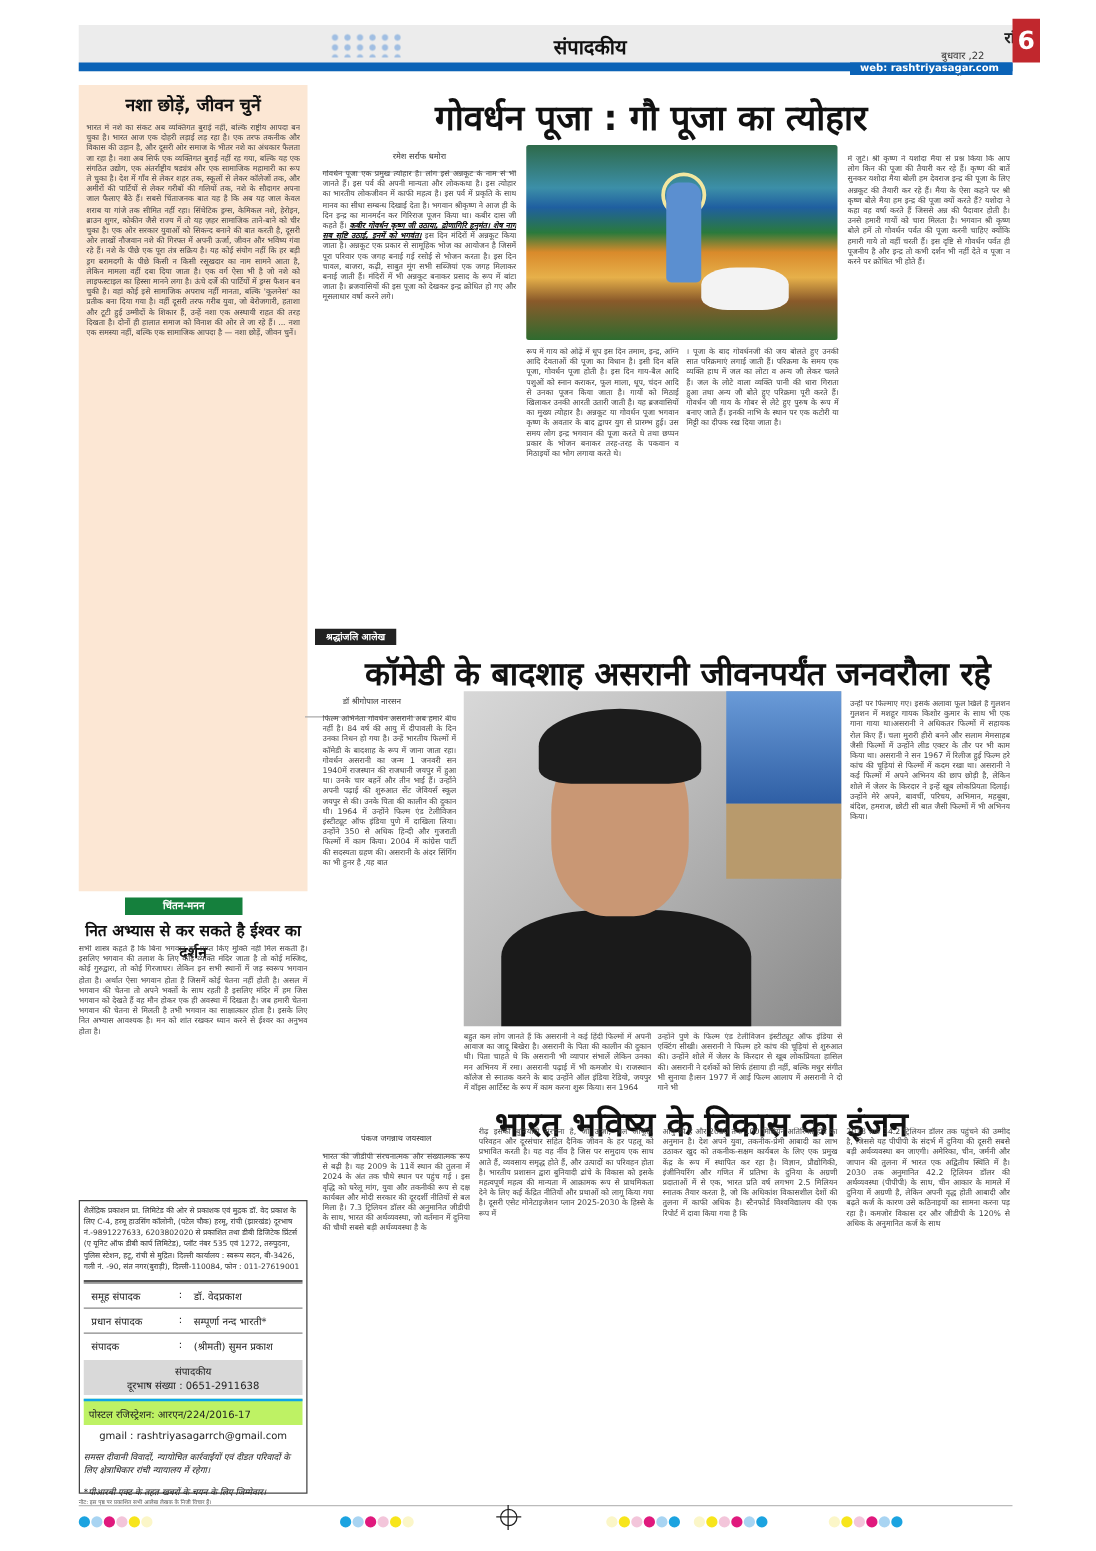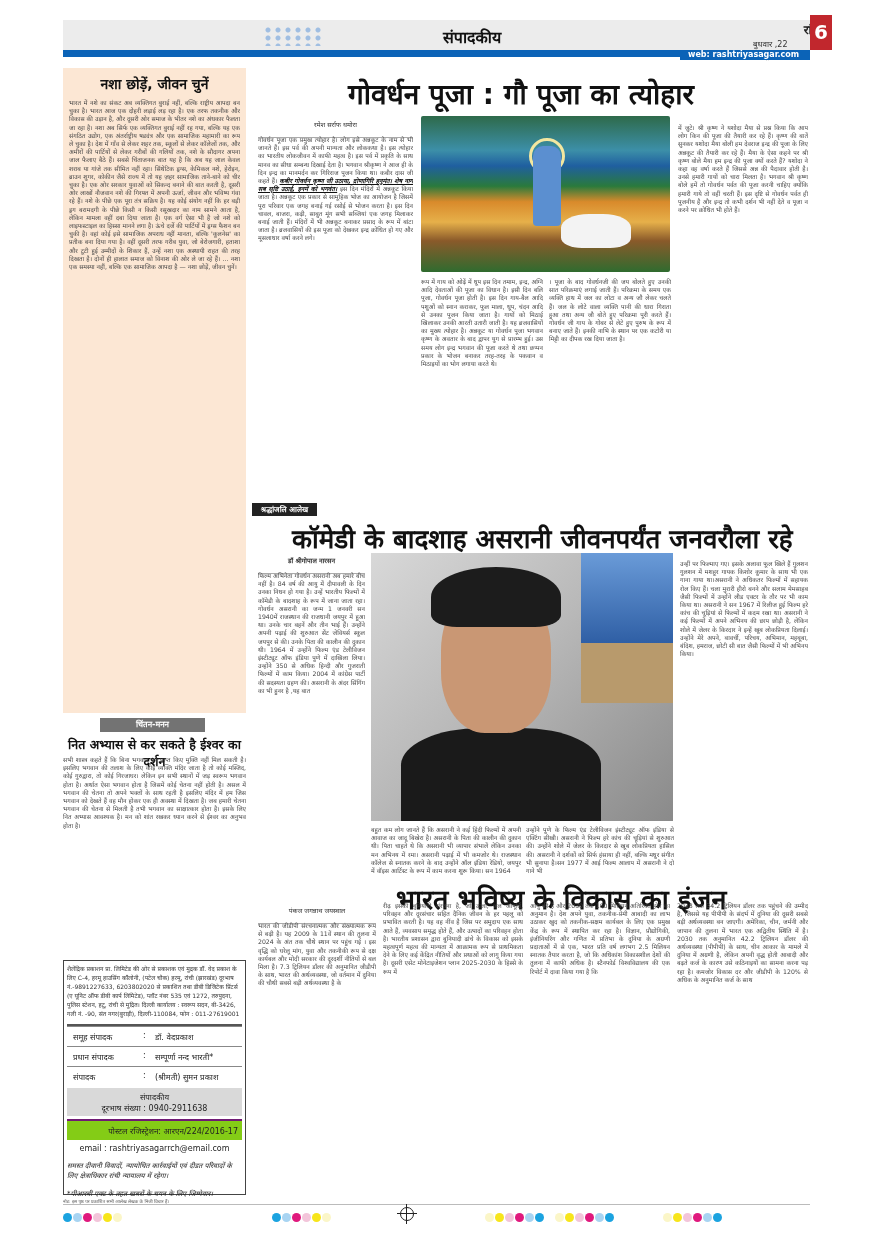--- a/index.html
+++ b/index.html
@@ -11,30 +11,30 @@
   .mast-city { position: absolute; left: 725px; top: 1px; font-size: 12px; font-weight: bold; text-align: center; width: 50px; }
   .mast-date { position: absolute; left: 690px; top: 18px; font-size: 8px; color: #333; }
   .mast-bar { position: absolute; left: 63px; top: 50px; width: 747px; height: 7px; background: #0b63b7; }
   .mast-web { position: absolute; left: 680px; top: 50px; width: 130px; height: 10px; background: #0b63b7; color: #fff; font-size: 8px; font-weight: bold; padding-left: 8px; line-height: 10px; }
   .page-no { position: absolute; left: 810px; top: 15px; width: 22px; height: 35px; background: #c1272d; color: #fff; font-weight: bold; font-size: 20px; text-align: center; line-height: 35px; }
 
   .sidebar { position: absolute; left: 63px; top: 68px; width: 183px; height: 645px; background: #fce7d4; padding: 6px 6px; }
   .sidebar h2 { font-size: 14px; text-align: center; font-weight: bold; margin-bottom: 6px; color: #111; }
   .txt { font-size: 6.2px; line-height: 8.2px; color: #444; text-align: justify; }
 
-  .chintan-tag { position: absolute; left: 100px; top: 718px; width: 105px; height: 14px; background: #737373; color: #fff; font-size: 8px; font-weight: bold; text-align: center; line-height: 14px; }
+  .chintan-tag { position: absolute; left: 100px; top: 718px; width: 94px; height: 14px; background: #15803d; color: #fff; font-size: 8px; font-weight: bold; text-align: center; line-height: 14px; }
   .chintan-title { position: absolute; left: 63px; top: 736px; width: 183px; font-size: 12.5px; font-weight: bold; text-align: center; color: #111; }
   .chintan-body { position: absolute; left: 63px; top: 756px; width: 183px; height: 200px; overflow: hidden; }
 
   .imprint { position: absolute; left: 63px; top: 960px; width: 183px; height: 235px; border: 1.5px solid #444; padding: 3px; }
   .imprint .pub { font-size: 6px; line-height: 9px; color: #333; }
   .ed-row { display: flex; font-size: 8px; padding: 4px 6px; border-top: 1px solid #888; color: #222; }
   .ed-row span:first-child { width: 70px; } .ed-row span.sep { width: 12px; }
   .ed-box { background: #d9d9d9; text-align: center; font-size: 8px; padding: 3px; margin-top: 2px; }
-  .ed-box2 { background: #84cc16; text-align: right; font-size: 8px; padding: 4px; margin-top: 3px; border-top: 2px solid #701a75; }
+  .ed-box2 { background: #bef264; text-align: left; font-size: 8px; padding: 4px; margin-top: 3px; border-top: 2px solid #0ea5e9; }
   .email { text-align: center; font-size: 8px; margin-top: 4px; }
   .legal { font-size: 7px; line-height: 10px; margin-top: 8px; font-style: italic; }
   .note { position: absolute; left: 63px; top: 1198px; font-size: 4.5px; color: #555; }
 
   .h1 { position: absolute; font-weight: bold; color: #111; white-space: nowrap; }
   .byline { position: absolute; font-size: 6.5px; text-align: center; color: #333; border-bottom: 1.5px solid #aaa; padding-bottom: 8px; }
   .col { position: absolute; overflow: hidden; }
   .bold-line { font-weight: bold; font-style: italic; text-decoration: underline; color: #111; }
 
   .img-krishna { position: absolute; left: 421px; top: 116px; width: 249px; height: 156px; background: linear-gradient(180deg,#2e6a4a 0%,#3c8fa8 22%,#1f5fa0 32%,#2a7a3c 45%,#d98a2b 55%,#e6b04a 68%,#8a5a2a 80%,#2f6b2f 100%); border-radius: 2px; }
@@ -92,24 +92,24 @@
       <span class="sep">:</span>
       <span>सम्पूर्णा नन्द भारती*</span>
   </div>
   <div class="ed-row">
     <span>संपादक</span>
       <span class="sep">:</span>
       <span>(श्रीमती) सुमन प्रकाश</span>
   </div>
   <div class="ed-box">
     <div>संपादकीय</div>
-    <div>दूरभाष संख्या : 0940-2911638</div>
+    <div>दूरभाष संख्या : 0651-2911638</div>
   </div>
   <div class="ed-box2">पोस्टल रजिस्ट्रेशन: आरएन/224/2016-17</div>
-  <div class="email">email : rashtriyasagarrch@email.com</div>
+  <div class="email">gmail : rashtriyasagarrch@gmail.com</div>
   <p class="legal">समस्त दीवानी विवादों, न्यायोचित कार्रवाईयों एवं दीडत परिवादों के लिए क्षेत्राधिकार रांची न्यायालय में रहेगा।</p>
   <p class="legal">*पीआरबी एक्ट के तहत खबरों के चयन के लिए जिम्मेवार।</p>
 </div>
 <div class="note">नोट: इस पृष्ठ पर प्रकाशित सभी आलेख लेखक के निजी विचार हैं।</div>
 
 <div class="h1" style="left:348px;top:74px;font-size:28px;">गोवर्धन पूजा : गौ पूजा का त्योहार</div>
 <div class="byline" style="left:258px;top:120px;width:155px;">रमेश सर्राफ धमोरा</div>
 <div class="col txt" style="left:258px;top:136px;width:155px;height:365px;">
   <span>गोवर्धन पूजा एक प्रमुख त्योहार है। लोग इसे अन्नकूट के नाम से भी जानते हैं। इस पर्व की अपनी मान्यता और लोककथा है। इस त्योहार का भारतीय लोकजीवन में काफी महत्व है। इस पर्व में प्रकृति के साथ मानव का सीधा सम्बन्ध दिखाई देता है। भगवान श्रीकृष्ण ने आज ही के दिन इन्द्र का मानमर्दन कर गिरिराज पूजन किया था। कबीर दास जी कहते हैं।</span>
   <span class="bold-line">कबीर गोवर्धन कृष्ण जी उठाया, द्रोणागिरि हनुमंत। शेष नाग सब सृष्टि उठाई, इनमें को भगवंत।</span>
@@ -119,21 +119,21 @@
   <div class="halo"></div>
   <div class="fig"></div>
   <div class="cow"></div>
 </div>
 <div class="col txt" style="left:421px;top:278px;width:122px;height:222px;">रूप में गाय को ओढ़ें में धूप इस दिन तमाम, इन्द्र, अग्नि आदि देवताओं की पूजा का विधान है। इसी दिन बलि पूजा, गोवर्धन पूजा होती है। इस दिन गाय-बैल आदि पशुओं को स्नान कराकर, फूल माला, धूप, चंदन आदि से उनका पूजन किया जाता है। गायों को मिठाई खिलाकर उनकी आरती उतारी जाती है। यह ब्रजवासियों का मुख्य त्योहार है। अन्नकूट या गोवर्धन पूजा भगवान कृष्ण के अवतार के बाद द्वापर युग से प्रारम्भ हुई। उस समय लोग इन्द्र भगवान की पूजा करते थे तथा छप्पन प्रकार के भोजन बनाकर तरह-तरह के पकवान व मिठाइयों का भोग लगाया करते थे।</div>
 <div class="col txt" style="left:549px;top:278px;width:122px;height:222px;">। पूजा के बाद गोवर्धनजी की जय बोलते हुए उनकी सात परिक्रमाएं लगाई जाती हैं। परिक्रमा के समय एक व्यक्ति हाथ में जल का लोटा व अन्य जौ लेकर चलते हैं। जल के लोटे वाला व्यक्ति पानी की धारा गिराता हुआ तथा अन्य जौ बोते हुए परिक्रमा पूरी करते हैं। गोवर्धन जी गाय के गोबर से लेटे हुए पुरुष के रूप में बनाए जाते हैं। इनकी नाभि के स्थान पर एक कटोरी या मिट्टी का दीपक रख दिया जाता है।</div>
 <div class="col txt" style="left:678px;top:124px;width:130px;height:378px;">में जुटे। श्री कृष्ण ने यशोदा मैया से प्रश्न किया कि आप लोग किन की पूजा की तैयारी कर रहे हैं। कृष्ण की बातें सुनकर यशोदा मैया बोली हम देवराज इन्द्र की पूजा के लिए अन्नकूट की तैयारी कर रहे हैं। मैया के ऐसा कहने पर श्री कृष्ण बोले मैया हम इन्द्र की पूजा क्यों करते हैं? यशोदा ने कहा वह वर्षा करते हैं जिससे अन्न की पैदावार होती है। उनसे हमारी गायों को चारा मिलता है। भगवान श्री कृष्ण बोले हमें तो गोवर्धन पर्वत की पूजा करनी चाहिए क्योंकि हमारी गाये तो वहीं चरती हैं। इस दृष्टि से गोवर्धन पर्वत ही पूजनीय है और इन्द्र तो कभी दर्शन भी नहीं देते व पूजा न करने पर क्रोधित भी होते हैं।</div>
 
 <div class="tag-shraddha">श्रद्धांजलि आलेख</div>
 <div class="h1" style="left:292px;top:520px;font-size:26px;">कॉमेडी के बादशाह असरानी जीवनपर्यंत जनवरौला रहे</div>
-<div class="byline" style="left:258px;top:556px;width:107px;font-weight:bold;">डॉ श्रीगोपाल नारसन</div>
+<div class="byline" style="left:244px;top:556px;width:107px;">डॉ श्रीगोपाल नारसन</div>
 <div class="col txt" style="left:258px;top:572px;width:107px;height:256px;">फिल्म अभिनेता गोवर्धन असरानी अब हमारे बीच नहीं है। 84 वर्ष की आयु में दीपावली के दिन उनका निधन हो गया है। उन्हें भारतीय फिल्मों में कॉमेडी के बादशाह के रूप में जाना जाता रहा। गोवर्धन असरानी का जन्म 1 जनवरी सन 1940में राजस्थान की राजधानी जयपुर में हुआ था। उनके चार बहनें और तीन भाई हैं। उन्होंने अपनी पढ़ाई की शुरुआत सेंट जेवियर्स स्कूल जयपुर से की। उनके पिता की कालीन की दुकान थी। 1964 में उन्होंने फिल्म एंड टेलीविजन इंस्टीट्यूट ऑफ इंडिया पुणे में दाखिला लिया। उन्होंने 350 से अधिक हिन्दी और गुजराती फिल्मों में काम किया। 2004 में कांग्रेस पार्टी की सदस्यता ग्रहण की। असरानी के अंदर सिंगिंग का भी हुनर है ,यह बात</div>
 <div class="img-asrani">
   <div class="inset"></div>
   <div class="inset2"></div>
   <div class="suit"></div>
   <div class="face"></div>
   <div class="hair"></div>
 </div>
 <div class="col txt" style="left:371px;top:826px;width:150px;height:58px;">बहुत कम लोग जानते हैं कि असरानी ने कई हिंदी फिल्मों में अपनी आवाज का जादू बिखेरा है। असरानी के पिता की कालीन की दुकान थी। पिता चाहते थे कि असरानी भी व्यापार संभालें लेकिन उनका मन अभिनय में रमा। असरानी पढ़ाई में भी कमजोर थे। राजस्थान कॉलेज से स्नातक करने के बाद उन्होंने ऑल इंडिया रेडियो, जयपुर में वॉइस आर्टिस्ट के रूप में काम करना शुरू किया। सन 1964</div>
 <div class="col txt" style="left:526px;top:826px;width:148px;height:58px;">उन्होंने पुणे के फिल्म एंड टेलीविजन इंस्टीट्यूट ऑफ इंडिया से एक्टिंग सीखी। असरानी ने फिल्म हरे कांच की चूड़ियां से शुरुआत की। उन्होंने शोले में जेलर के किरदार से खूब लोकप्रियता हासिल की। असरानी ने दर्शकों को सिर्फ हंसाया ही नहीं, बल्कि मधुर संगीत भी सुनाया है।सन 1977 में आई फिल्म आलाप में असरानी ने दो गाने भी</div>

